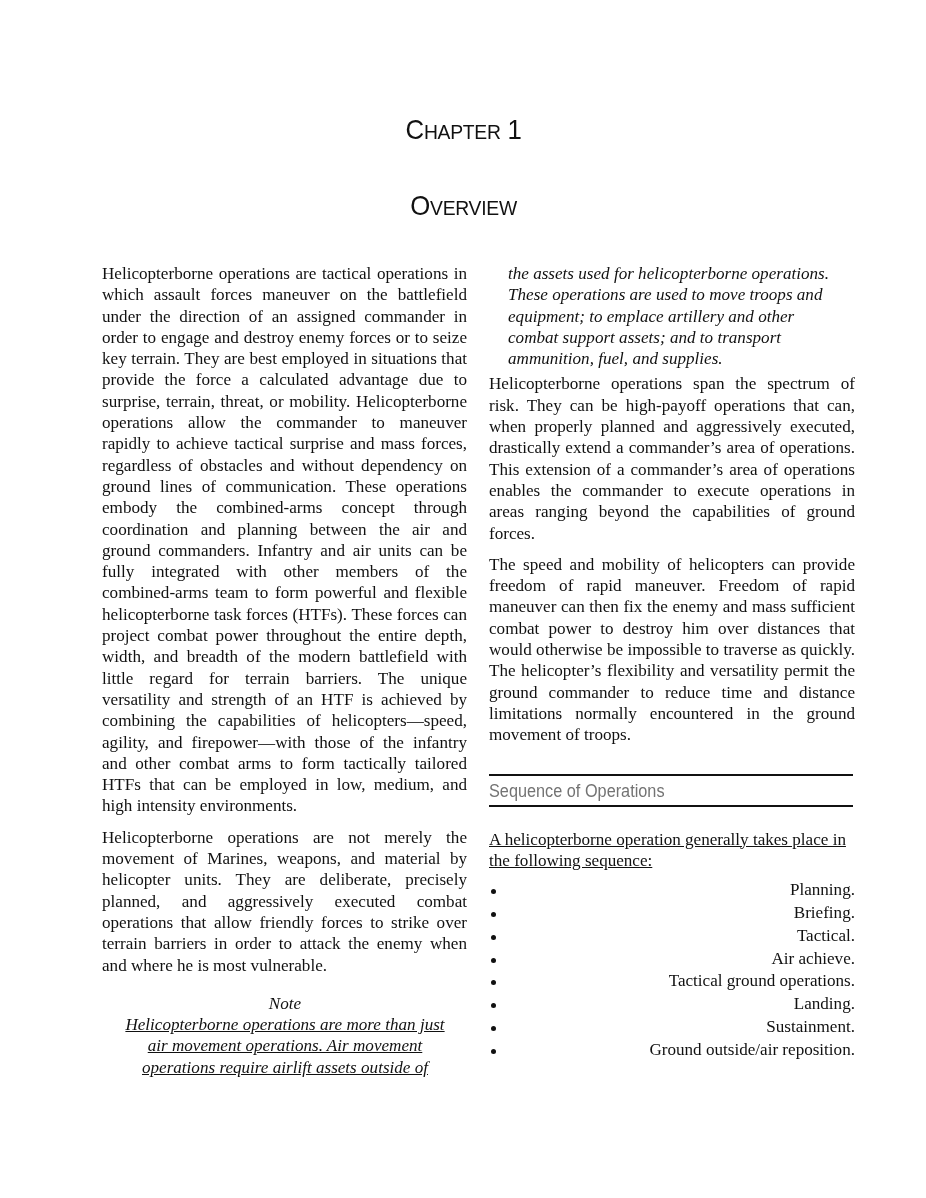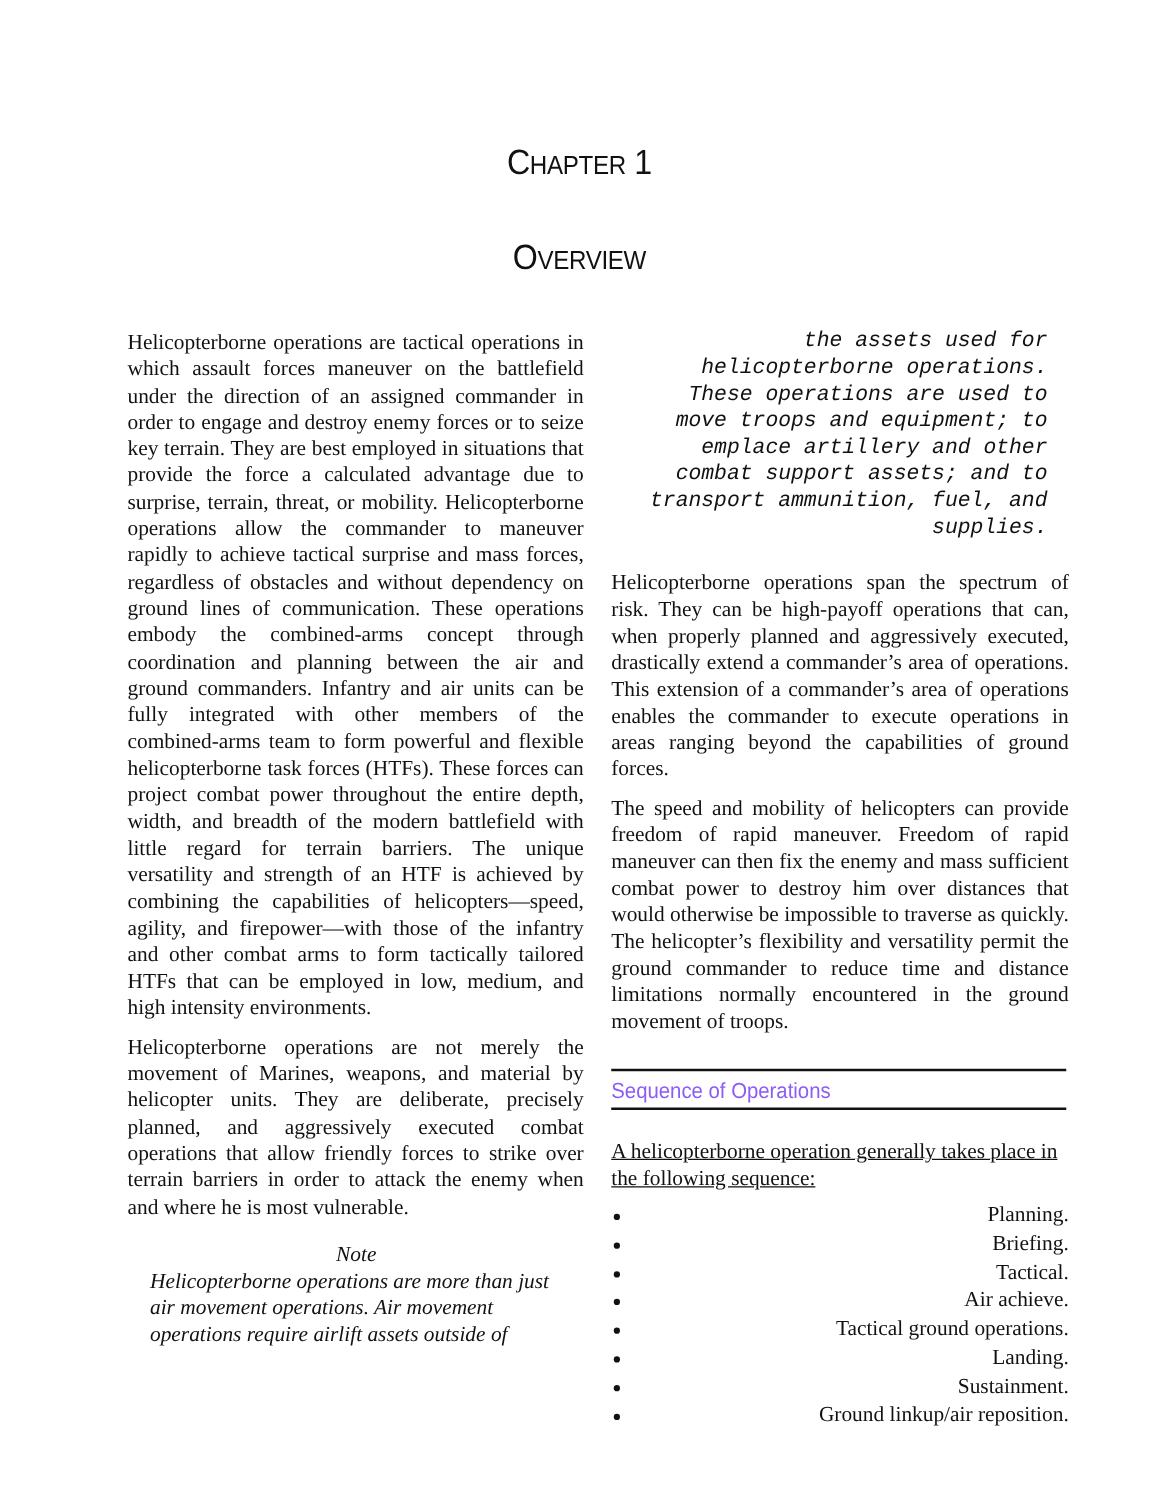--- a/index.html
+++ b/index.html
@@ -52,39 +52,38 @@
       font-style: italic;
       margin: 17px 0 0 18px;
       width: 330px;
     }
     .note-title {
       text-align: center;
       font-style: italic;
       margin: 0;
       padding-left: 0;
     }
-    .note-text { margin: 0; text-align: left; }
+    .note-text { margin: 0; text-align: center; text-decoration: underline; }
 
     .note-cont {
       font-style: italic;
-      margin: 0 0 22px 19px;
+      margin: 0 0 4px 19px;
       width: 330px;
-      text-align: right;
-      font-family: Liberation Mono, monospace;
+      text-align: left;
     }
 
     .section-header {
       margin: 28px 0 0 0;
       border-top: 2px solid #111;
       border-bottom: 2px solid #111;
       padding: 5px 0 4px 0;
       font-family: "Liberation Sans", sans-serif;
       font-size: 17.5px;
       line-height: 20px;
-      color: #8b5cf6;
+      color: #737373;
       width: 364px;
     }
     .section-header span { display: inline-block; transform: scaleX(0.93); transform-origin: 0 0; }
 
     .intro { margin: 22px 0 8px 0; text-align: left; text-decoration: underline; }
 
     .bullet-list {
       list-style: none;
       margin: 0;
       padding: 0;
@@ -131,15 +130,15 @@
   <p class="intro">A helicopterborne operation generally takes place in the following sequence:</p>
 
   <ul class="bullet-list">
     <li><span class="bullet-icon"></span><span>Planning.</span></li>
     <li><span class="bullet-icon"></span><span>Briefing.</span></li>
     <li><span class="bullet-icon"></span><span>Tactical.</span></li>
     <li><span class="bullet-icon"></span><span>Air achieve.</span></li>
     <li><span class="bullet-icon"></span><span>Tactical ground operations.</span></li>
     <li><span class="bullet-icon"></span><span>Landing.</span></li>
     <li><span class="bullet-icon"></span><span>Sustainment.</span></li>
-    <li><span class="bullet-icon"></span><span>Ground linkup/air reposition.</span></li>
+    <li><span class="bullet-icon"></span><span>Ground outside/air reposition.</span></li>
   </ul>
 </div>
 
 </body></html>

